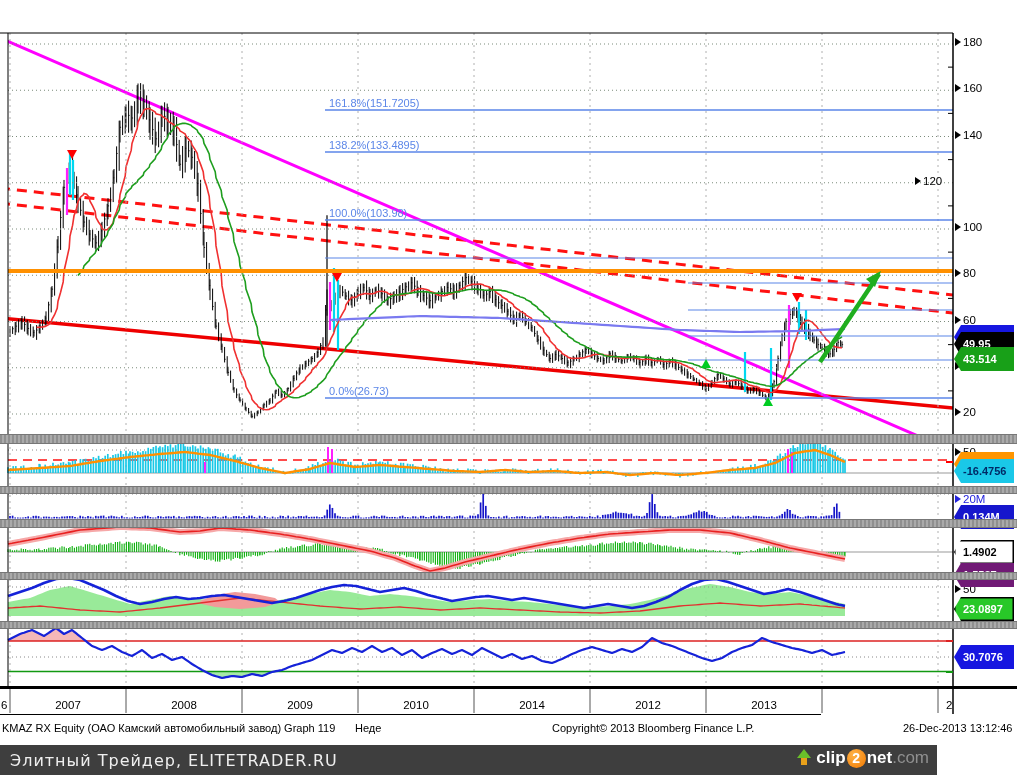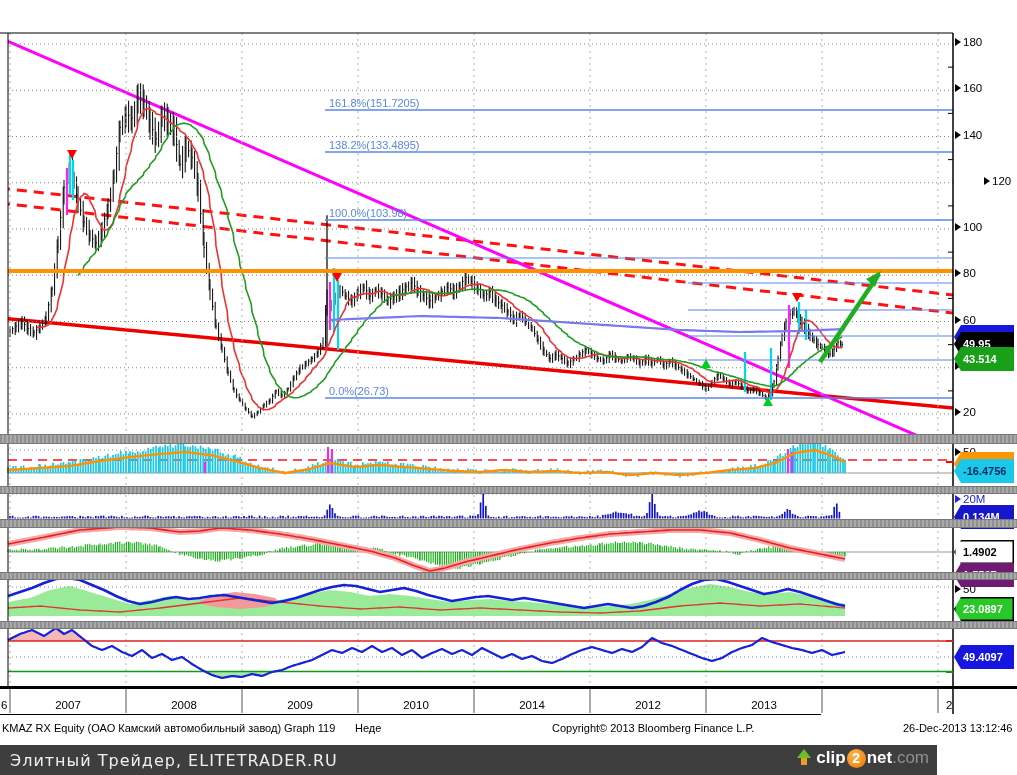--- a/index.html
+++ b/index.html
@@ -1854,21 +1854,21 @@
       <line x1="946" y1="462" x2="953" y2="462" stroke="#ff0000" stroke-width="2"></line>
       <line x1="946" y1="641" x2="953" y2="641" stroke="#dd2222" stroke-width="2"></line>
       <line x1="946" y1="672" x2="953" y2="672" stroke="#119911" stroke-width="2"></line>
     </svg>
 
 
   <div id="labels">
       <div class="alab" style="left: 955px; top: 36px; color: rgb(0, 0, 0);"><span class="tri"></span>180</div>
       <div class="alab" style="left: 955px; top: 82.25px; color: rgb(0, 0, 0);"><span class="tri"></span>160</div>
       <div class="alab" style="left: 955px; top: 128.5px; color: rgb(0, 0, 0);"><span class="tri"></span>140</div>
-      <div class="alab" style="left: 984px; top: 174.75px; color: rgb(0, 0, 0);"><span class="tri"></span>120</div>
+      <div class="alab" style="left: 915px; top: 174.75px; color: rgb(0, 0, 0);"><span class="tri"></span>120</div>
       <div class="alab" style="left: 955px; top: 221px; color: rgb(0, 0, 0);"><span class="tri"></span>100</div>
       <div class="alab" style="left: 955px; top: 267.25px; color: rgb(0, 0, 0);"><span class="tri"></span>80</div>
       <div class="alab" style="left: 955px; top: 313.5px; color: rgb(0, 0, 0);"><span class="tri"></span>60</div>
       <div class="alab" style="left: 955px; top: 359.75px; color: rgb(0, 0, 0);"><span class="tri"></span>40</div>
       <div class="alab" style="left: 955px; top: 406px; color: rgb(0, 0, 0);"><span class="tri"></span>20</div>
       <div class="alab" style="left: 955px; top: 446px; color: rgb(0, 0, 0);"><span class="tri"></span>50</div>
       <div class="alab" style="left: 955px; top: 493px; color: rgb(34, 34, 221);"><span class="tri"></span>20M</div>
       <div class="alab" style="left: 955px; top: 583px; color: rgb(0, 0, 0);"><span class="tri"></span>50</div>
       <div class="ylab" style="left: 68px;">2007</div>
       <div class="ylab" style="left: 184px;">2008</div>
@@ -1884,21 +1884,21 @@
   <div id="tags">
       <div class="tag" style="top: 325px; background: rgb(22, 22, 224); color: rgb(255, 255, 255);">52.6518</div>
       <div class="tag" style="top: 332px; background: rgb(0, 0, 0); color: rgb(255, 255, 255);">49.95</div>
       <div class="tag" style="top: 347px; background: rgb(24, 160, 24); color: rgb(255, 255, 255);">43.514</div>
       <div class="tag" style="top: 452px; background: rgb(255, 149, 0); color: rgb(34, 34, 34);">2.0977</div>
       <div class="tag" style="top: 459px; background: rgb(26, 200, 232); color: rgb(0, 42, 102);">-16.4756</div>
       <div class="tag" style="top: 505px; background: rgb(22, 22, 204); color: rgb(255, 255, 255);">0.134M</div>
       <div class="tag bordered" style="top: 540px; background: rgb(255, 255, 255); color: rgb(0, 0, 0);">1.4902</div>
       <div class="tag" style="top: 563px; background: #701a75; color: rgb(255, 255, 255);">1.5527</div>
       <div class="tag bordered" style="top: 597px; background: rgb(40, 200, 40); color: rgb(255, 255, 255);">23.0897</div>
-      <div class="tag" style="top: 645px; background: rgb(22, 22, 224); color: rgb(255, 255, 255);">49.4097</div>
+      <div class="tag" style="top: 645px; background: rgb(22, 22, 224); color: rgb(255, 255, 255);">30.7076</div>
     </div>
   <div id="seps">
       <div class="sep" style="top: 434px; height: 8px;"></div>
       <div class="sep" style="top: 486px; height: 6px;"></div>
       <div class="sep" style="top: 519px; height: 7px;"></div>
       <div class="sep" style="top: 572px; height: 6px;"></div>
       <div class="sep" style="top: 621px; height: 6px;"></div>
     </div>
   <div id="blackband"></div>
 

